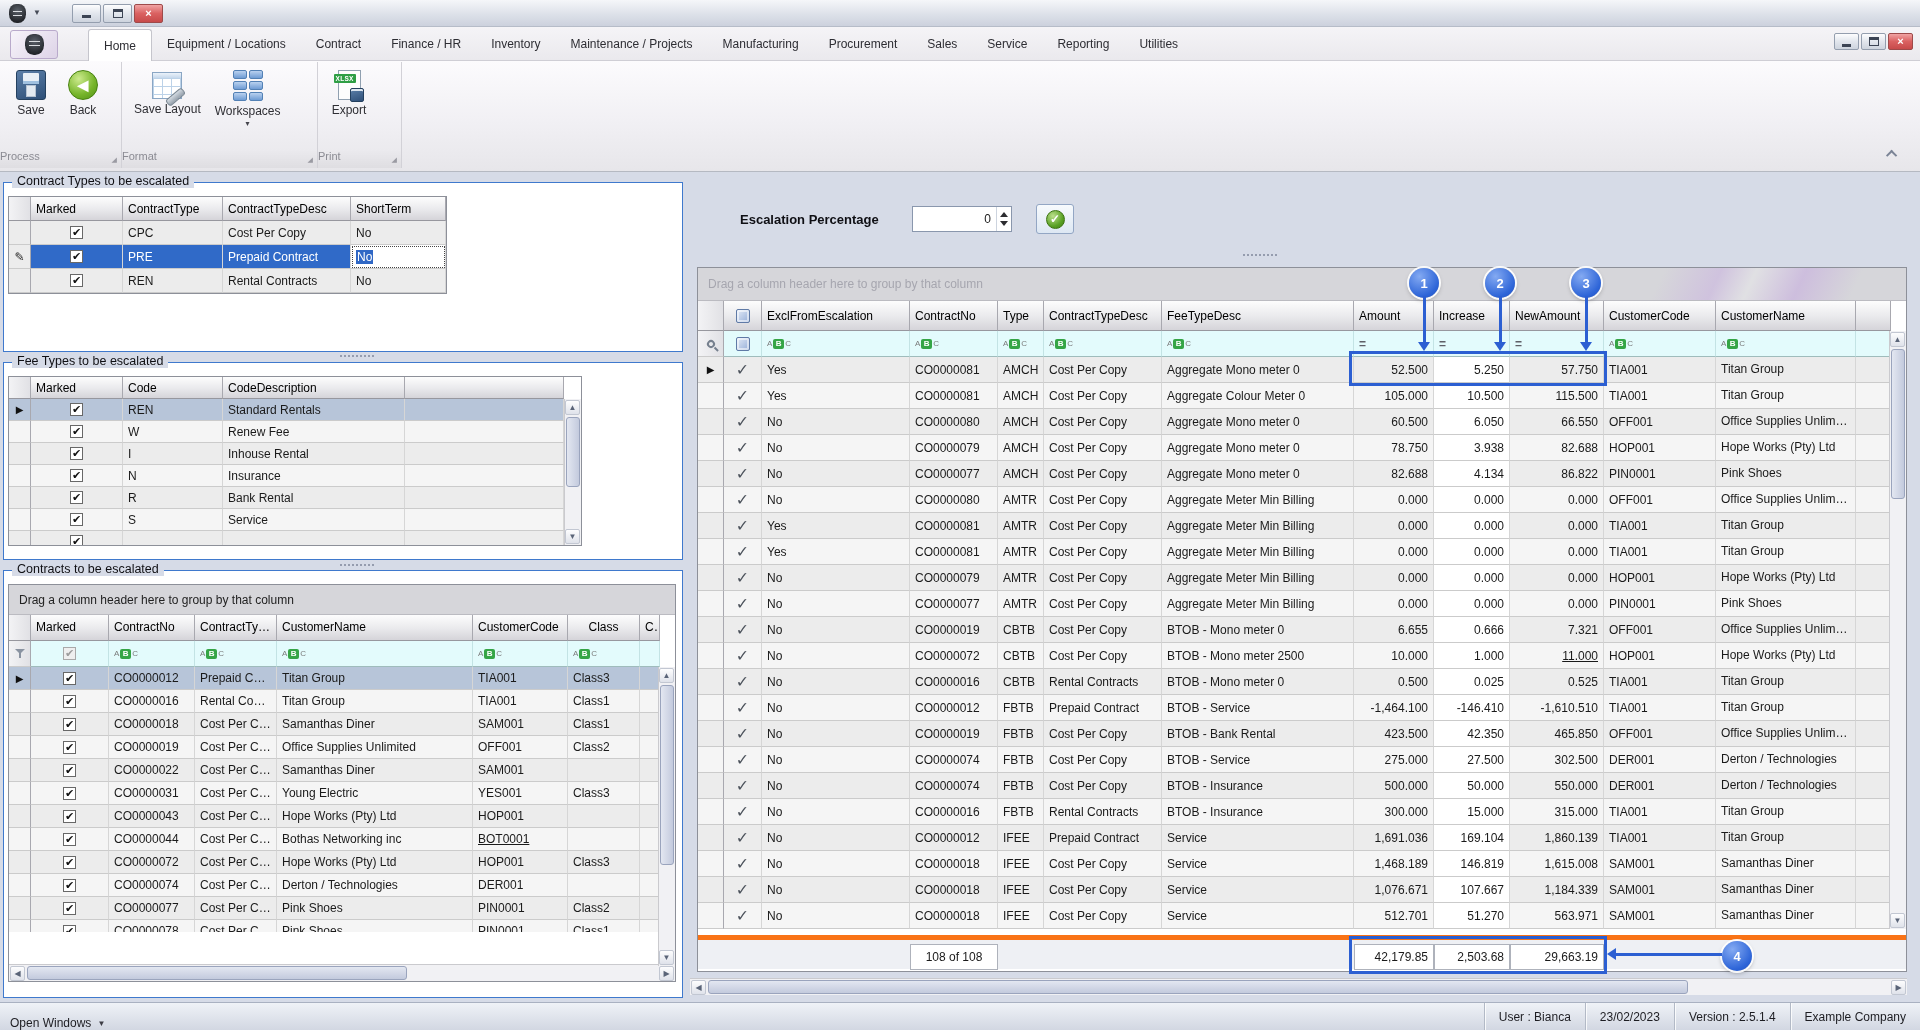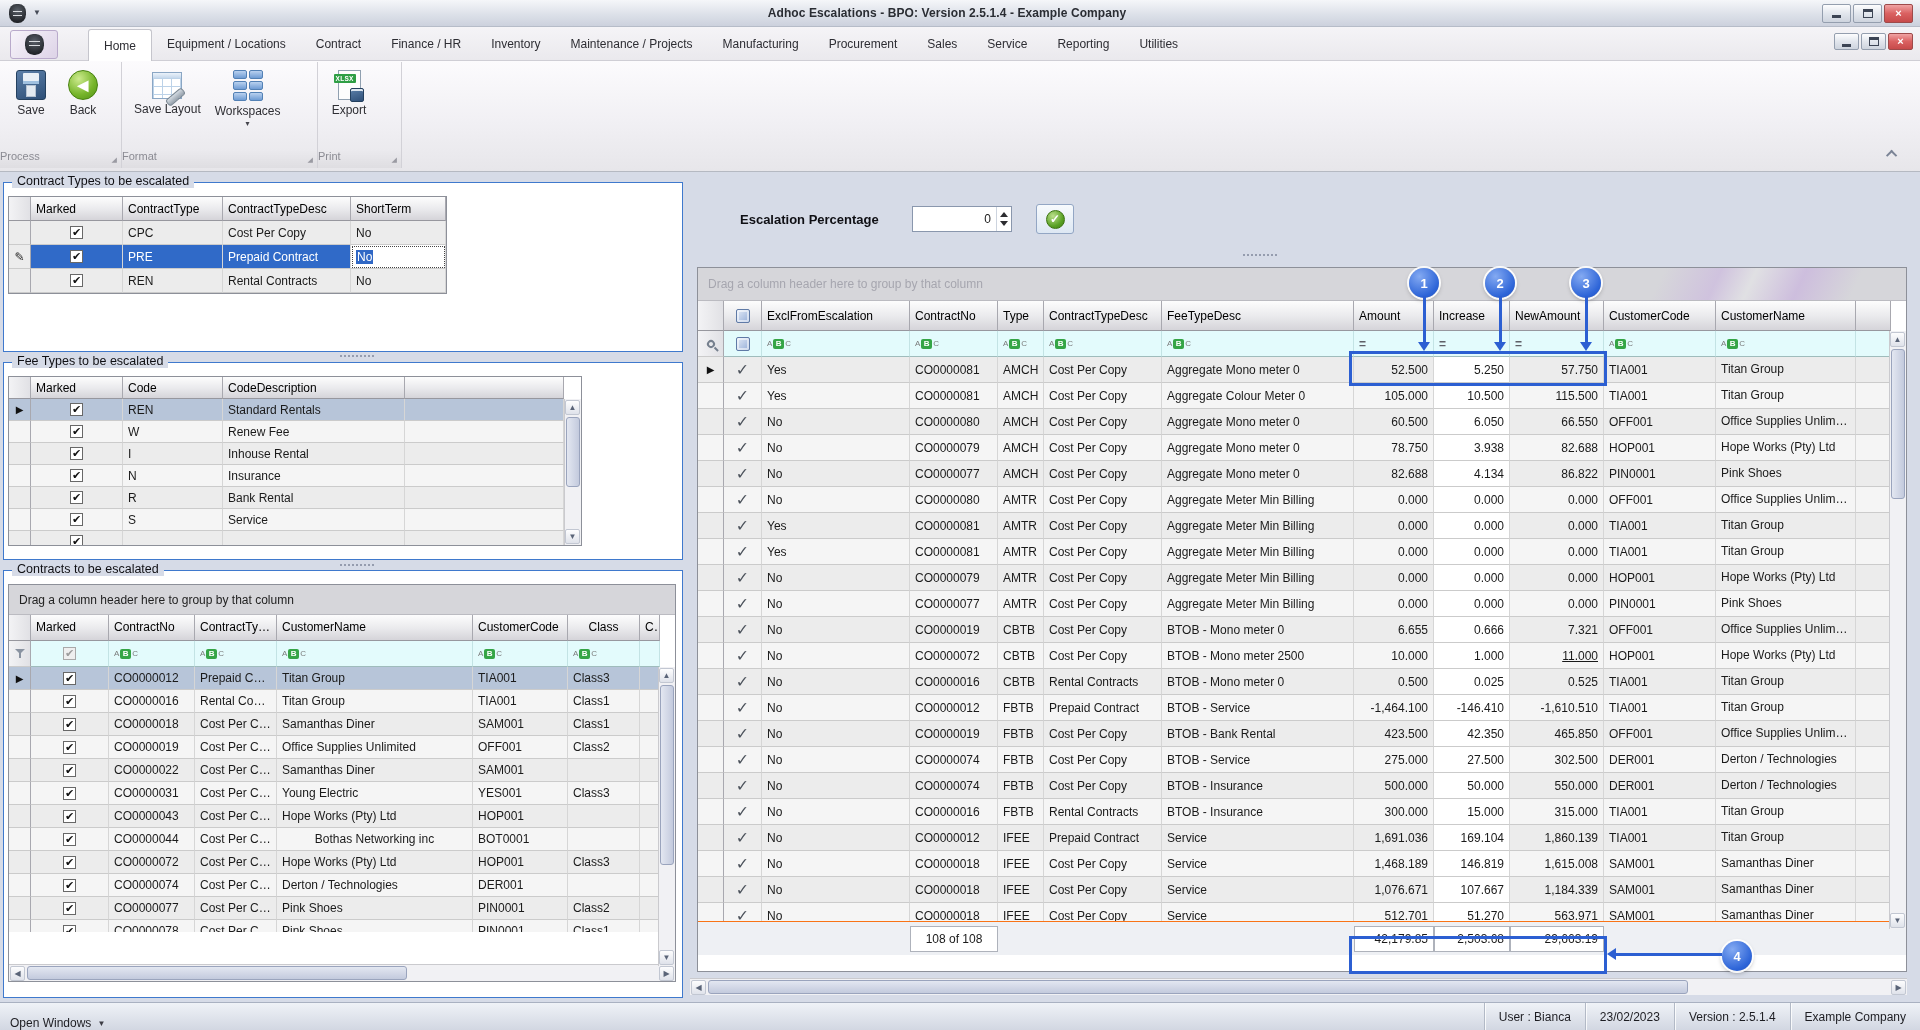--- a/index.html
+++ b/index.html
@@ -114,21 +114,21 @@
 .esc-label{position:absolute;left:740px;top:212px;font-weight:bold;font-size:13px;color:#0f0f14}
 .spin{position:absolute;left:912px;top:206px;width:100px;height:26px;background:#fff;border:1px solid #8a97ad;display:flex;align-items:stretch}
 .spin .val{flex:1;display:flex;align-items:center;justify-content:flex-end;padding-right:5px}
 .spin .arrows{width:15px;display:flex;flex-direction:column;align-items:center;justify-content:center;gap:4px;border-left:1px solid #cdd4df}
 .tri-up{width:0;height:0;border-left:4px solid transparent;border-right:4px solid transparent;border-bottom:5px solid #2c2c30}
 .tri-dn{width:0;height:0;border-left:4px solid transparent;border-right:4px solid transparent;border-top:5px solid #2c2c30}
 .okbtn{position:absolute;left:1036px;top:204px;width:38px;height:30px;border:1px solid #93a6c4;border-radius:3px;background:linear-gradient(#f7fafd,#dde7f3);display:flex;align-items:center;justify-content:center}
 .okcirc{width:19px;height:19px;border-radius:50%;background:radial-gradient(circle at 35% 30%,#bce08d,#58a023 62%,#3f7d14);border:1px solid #3a730f;color:#fff;font-size:12px;font-weight:bold;display:flex;align-items:center;justify-content:center}
 
 
-.mg-footer{position:absolute;left:0;right:0;bottom:16px;height:34px;background:#eef0f4;border-top:1px solid #f97316}
+.mg-footer{position:absolute;left:0;right:0;bottom:2px;height:34px;background:#eef0f4;border-top:5px solid #f97316}
 .fbox{position:absolute;top:4px;height:26px;border:1px solid #aeb2bb;background:#fff;display:flex;align-items:center;padding:0 5px}
 .fbox.center{justify-content:center}
 .fbox.right{justify-content:flex-end}
 
 
 .grip-h{position:absolute;width:34px;height:0;border-top:2px dotted #959cae}
 
 
 .annot{position:absolute;z-index:70}
 .circle{width:30px;height:30px;border-radius:50%;background:radial-gradient(circle at 35% 28%,#84aaf2,#2e65d8 68%,#1f4fc0);box-shadow:0 0 0 2px rgba(255,255,255,.92),0 2px 5px rgba(0,0,0,.35);color:#fff;font-weight:bold;font-size:13px;display:flex;align-items:center;justify-content:center}
@@ -147,21 +147,20 @@
 </head>
 <body>
 
 <div id="root">
 
   <div class="titlebar">
     <div class="qat">
       <span class="logo-mini"></span>
       <span class="qat-caret">▼</span>
     </div>
-    <div class="title-text">Adhoc Escalations - BPO: Version 2.5.1.4 - Example Company</div>
     <div class="winbtns">
       <div class="winbtn">
           <span class="glyph-min"></span>
         </div>
       <div class="winbtn">
           <span class="glyph-restore"></span>
         </div>
       <div class="winbtn close">
           <span>×</span>
         </div>
@@ -524,22 +523,22 @@
           <div class="gcell txtclip" style="width: 72px; height: 23px; line-height: 22px;"></div>
           <div class="gcell txtclip" style="width: 20px; height: 23px; line-height: 22px;"></div>
         </div>
         <div class="grow rowbg-b">
           <div class="gcell icell" style="width: 22px; height: 23px;"></div>
           <div class="gcell " style="width: 78px; height: 23px; justify-content: center;">
             <span class="cb ">✔</span>
           </div>
           <div class="gcell txtclip" style="width: 86px; height: 23px; line-height: 22px;">CO0000044</div>
           <div class="gcell txtclip" style="width: 82px; height: 23px; line-height: 22px;">Cost Per Copy</div>
-          <div class="gcell txtclip" style="width: 196px; height: 23px; line-height: 22px; text-align: center;">Bothas Networking inc</div>
-          <div class="gcell txtclip" style="width: 95px; height: 23px; line-height: 22px;">BOT0001</div>
+          <div class="gcell txtclip" style="width: 196px; height: 23px; line-height: 22px;">Bothas Networking inc</div>
+          <div class="gcell txtclip" style="width: 95px; height: 23px; line-height: 22px; text-decoration: underline;">BOT0001</div>
           <div class="gcell txtclip" style="width: 72px; height: 23px; line-height: 22px;"></div>
           <div class="gcell txtclip" style="width: 20px; height: 23px; line-height: 22px;"></div>
         </div>
         <div class="grow rowbg-a">
           <div class="gcell icell" style="width: 22px; height: 23px;"></div>
           <div class="gcell " style="width: 78px; height: 23px; justify-content: center;">
             <span class="cb ">✔</span>
           </div>
           <div class="gcell txtclip" style="width: 86px; height: 23px; line-height: 22px;">CO0000072</div>
           <div class="gcell txtclip" style="width: 82px; height: 23px; line-height: 22px;">Cost Per Copy</div>

